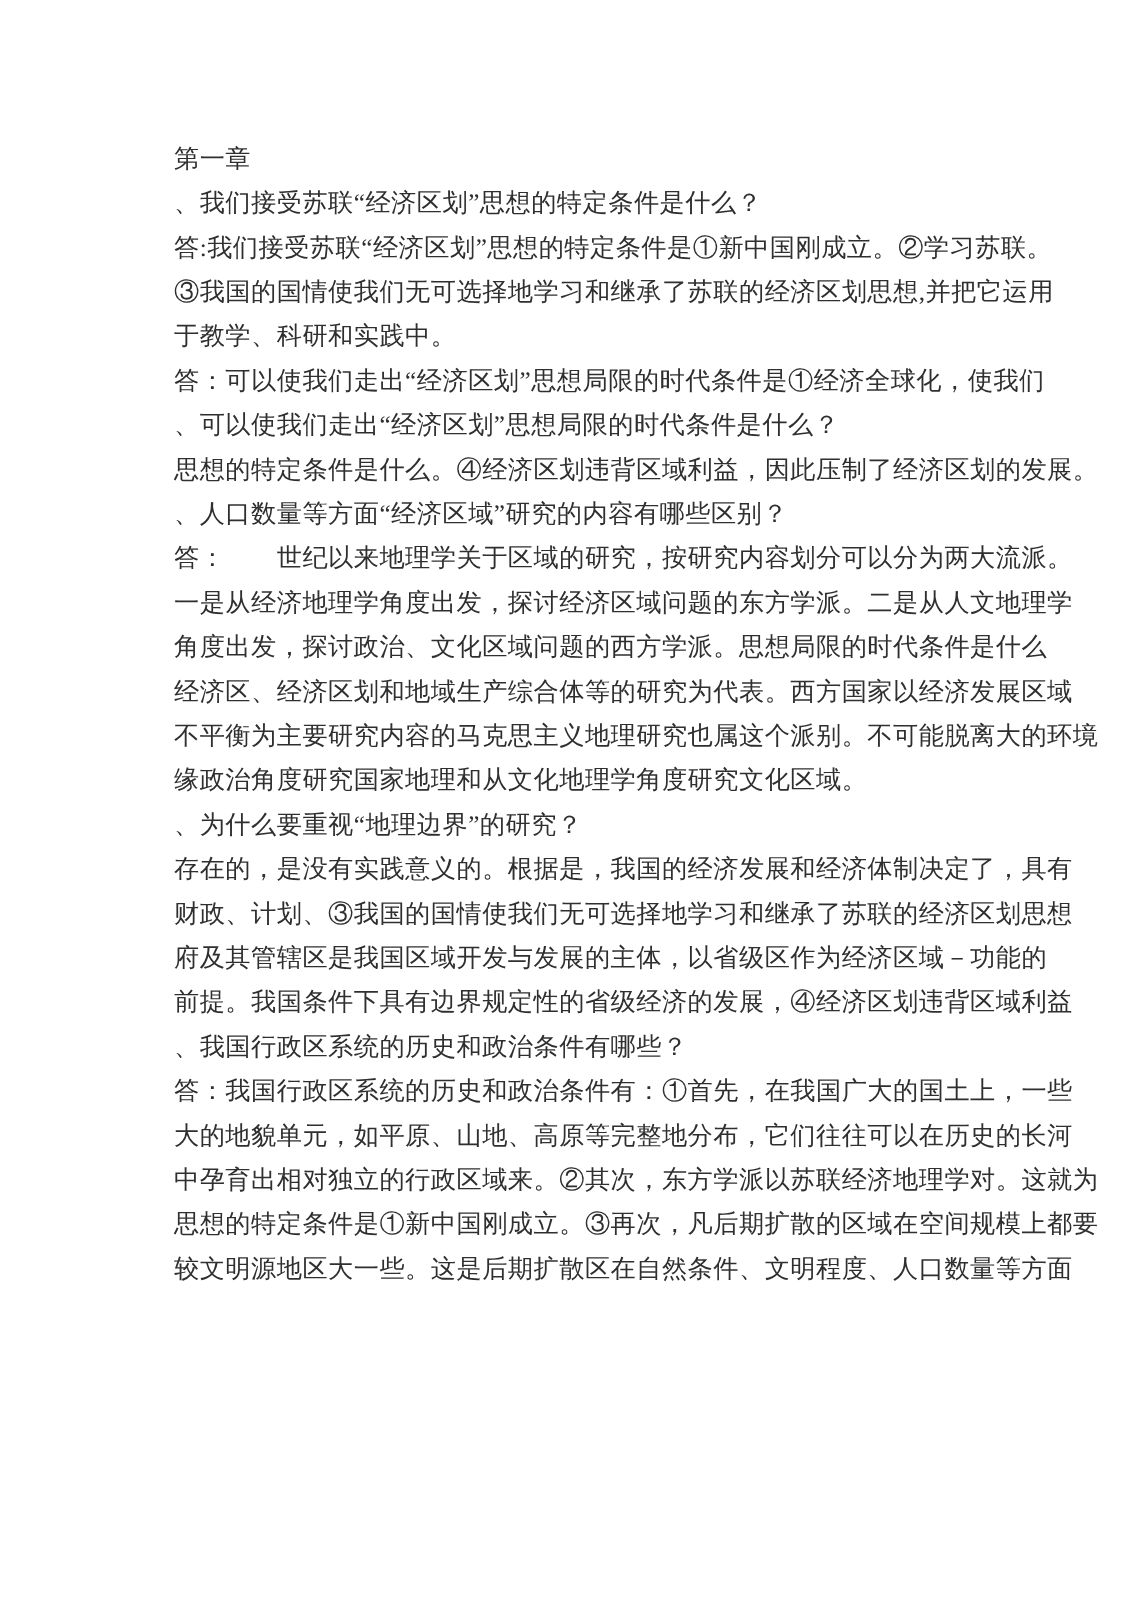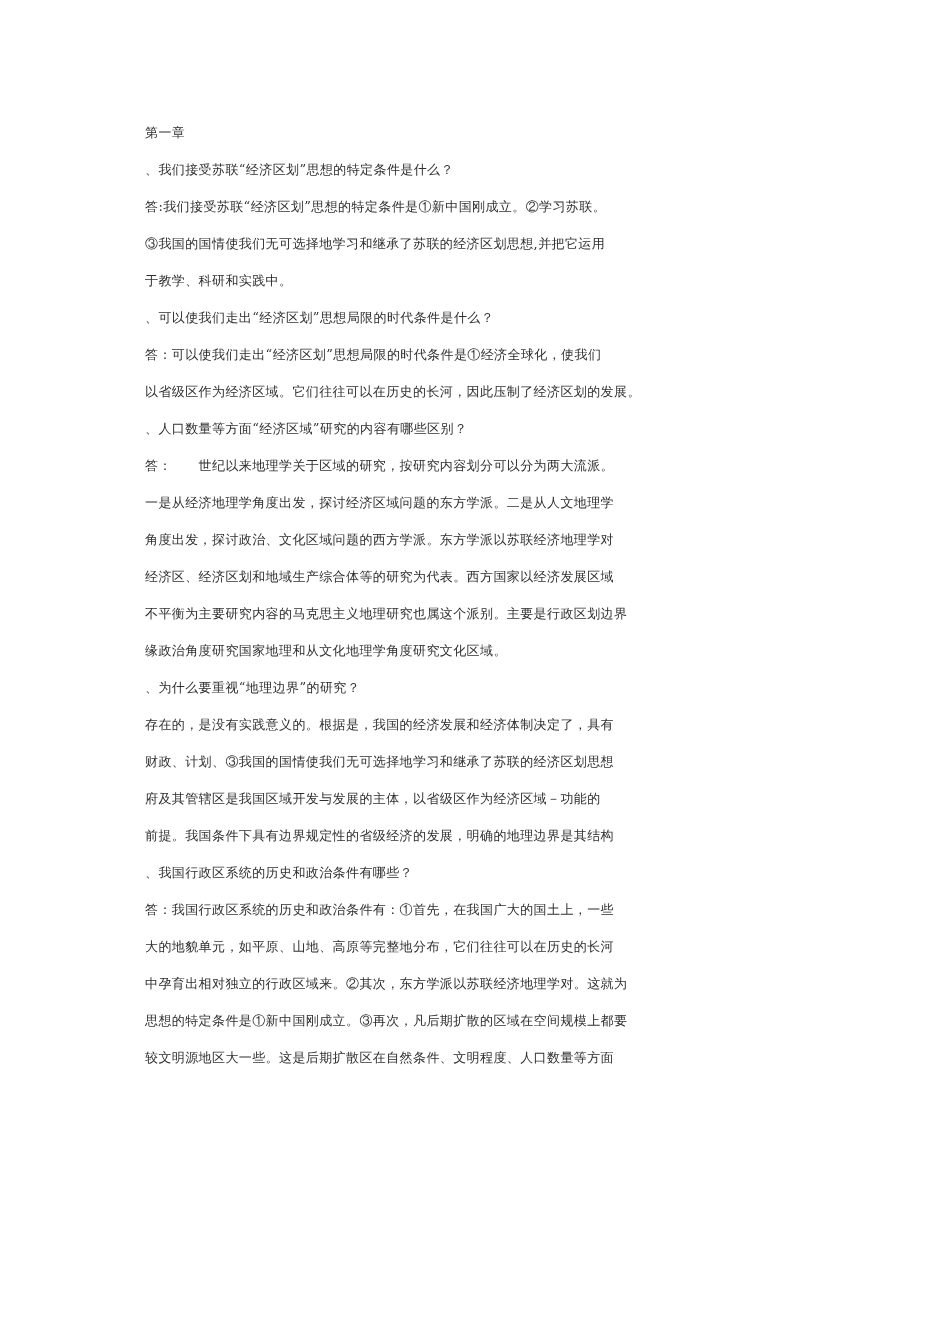--- a/index.html
+++ b/index.html
@@ -1,57 +1,57 @@
 <!DOCTYPE html>
 <html><head>
 <meta charset="utf-8">
 <style>
   html, body { margin:0; padding:0; background:#ffffff; }
   body { width:950px; height:1344px; overflow:hidden; position:relative;
          font-family: "DejaVu Serif", "Liberation Serif", serif; color:#2f2f2f; }
   .page { position:absolute; left:145px; top:114px; width:664px; }
-  .line { height:37px; line-height:37px; font-size:13px; white-space:nowrap;
-          letter-spacing:0.4px; overflow:visible; }
+  .line { height:37px; line-height:37px; font-size:21px; white-space:nowrap;
+          letter-spacing:0.4px; overflow:visible;font-family:Liberation Serif, serif; }
   .q { padding-left:0; }
 </style>
 </head>
 <body>
 
 <div class="page">
   <div class="line">第一章</div>
 
   <div>
     <div class="line q"> 、我们接受苏联“经济区划”思想的特定条件是什么？</div>
     <div class="line">答:我们接受苏联“经济区划”思想的特定条件是①新中国刚成立。②学习苏联。</div>
     <div class="line">③我国的国情使我们无可选择地学习和继承了苏联的经济区划思想,并把它运用</div>
     <div class="line">于教学、科研和实践中。</div>
   </div>
 
   <div>
+    <div class="line">答：可以使我们走出“经济区划”思想局限的时代条件是①经济全球化，使我们</div>
     <div class="line q"> 、可以使我们走出“经济区划”思想局限的时代条件是什么？</div>
-    <div class="line">答：可以使我们走出“经济区划”思想局限的时代条件是①经济全球化，使我们</div>
-    <div class="line">以省级区作为经济区域。它们往往可以在历史的长河，因此压制了经济区划的发展。</div>
+    <div class="line">思想的特定条件是什么。④经济区划违背区域利益，因此压制了经济区划的发展。</div>
   </div>
 
   <div>
     <div class="line q"> 、人口数量等方面“经济区域”研究的内容有哪些区别？</div>
     <div class="line">答：　　世纪以来地理学关于区域的研究，按研究内容划分可以分为两大流派。</div>
     <div class="line">一是从经济地理学角度出发，探讨经济区域问题的东方学派。二是从人文地理学</div>
-    <div class="line">角度出发，探讨政治、文化区域问题的西方学派。东方学派以苏联经济地理学对</div>
+    <div class="line">角度出发，探讨政治、文化区域问题的西方学派。思想局限的时代条件是什么</div>
     <div class="line">经济区、经济区划和地域生产综合体等的研究为代表。西方国家以经济发展区域</div>
-    <div class="line">不平衡为主要研究内容的马克思主义地理研究也属这个派别。主要是行政区划边界</div>
+    <div class="line">不平衡为主要研究内容的马克思主义地理研究也属这个派别。不可能脱离大的环境</div>
     <div class="line">缘政治角度研究国家地理和从文化地理学角度研究文化区域。</div>
   </div>
 
   <div>
     <div class="line q"> 、为什么要重视“地理边界”的研究？</div>
     <div class="line">存在的，是没有实践意义的。根据是，我国的经济发展和经济体制决定了，具有</div>
     <div class="line">财政、计划、③我国的国情使我们无可选择地学习和继承了苏联的经济区划思想</div>
     <div class="line">府及其管辖区是我国区域开发与发展的主体，以省级区作为经济区域－功能的</div>
-    <div class="line">前提。我国条件下具有边界规定性的省级经济的发展，明确的地理边界是其结构</div>
+    <div class="line">前提。我国条件下具有边界规定性的省级经济的发展，④经济区划违背区域利益</div>
   </div>
 
   <div>
     <div class="line q"> 、我国行政区系统的历史和政治条件有哪些？</div>
     <div class="line">答：我国行政区系统的历史和政治条件有：①首先，在我国广大的国土上，一些</div>
     <div class="line">大的地貌单元，如平原、山地、高原等完整地分布，它们往往可以在历史的长河</div>
     <div class="line">中孕育出相对独立的行政区域来。②其次，东方学派以苏联经济地理学对。这就为</div>
     <div class="line">思想的特定条件是①新中国刚成立。③再次，凡后期扩散的区域在空间规模上都要</div>
     <div class="line">较文明源地区大一些。这是后期扩散区在自然条件、文明程度、人口数量等方面</div>
   </div>

